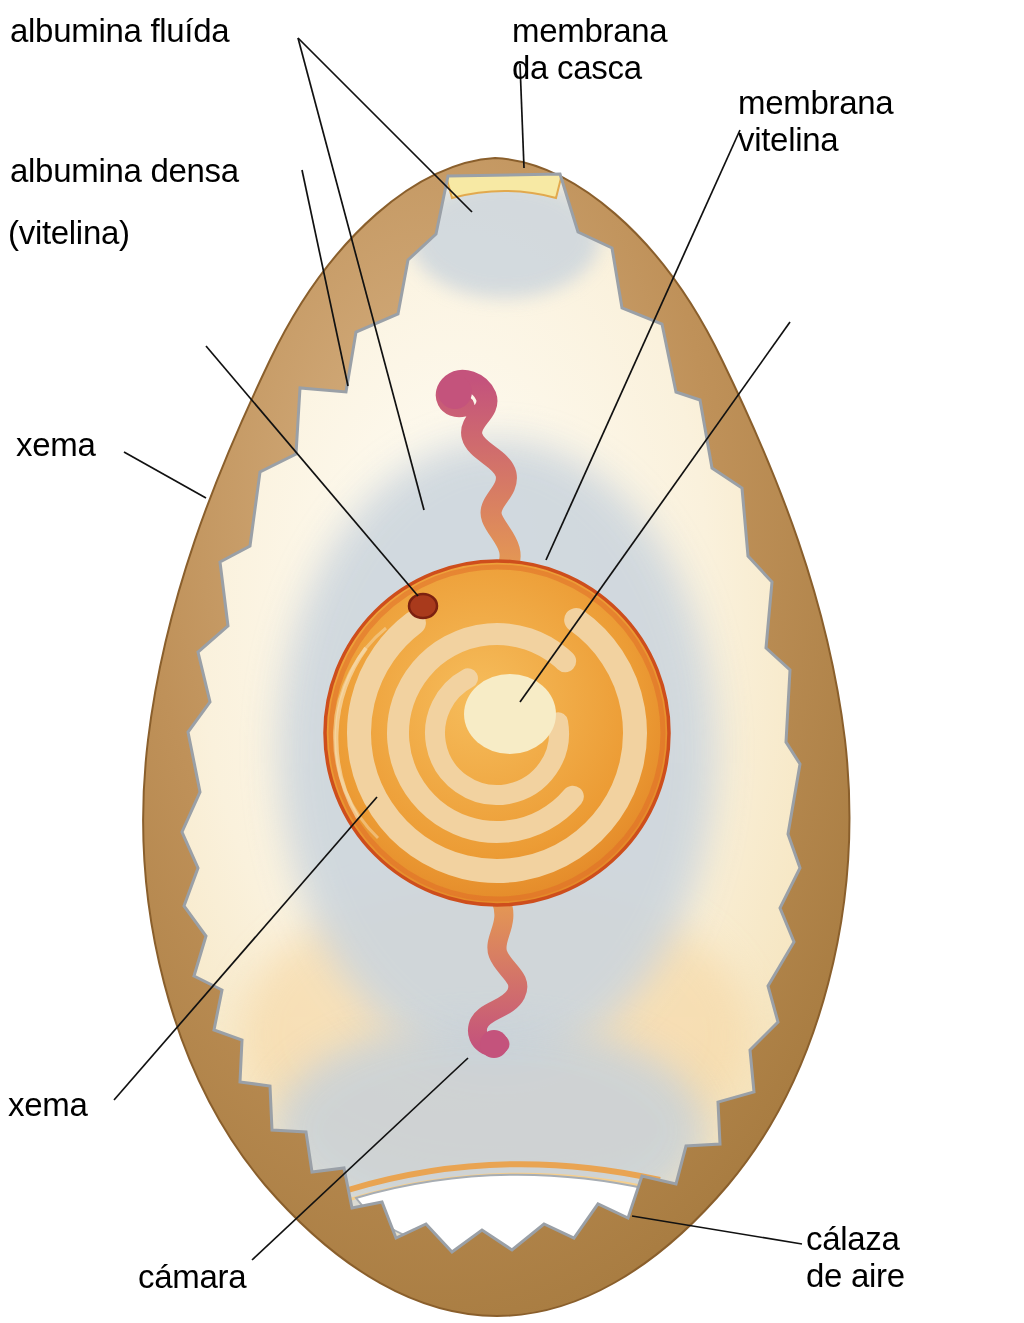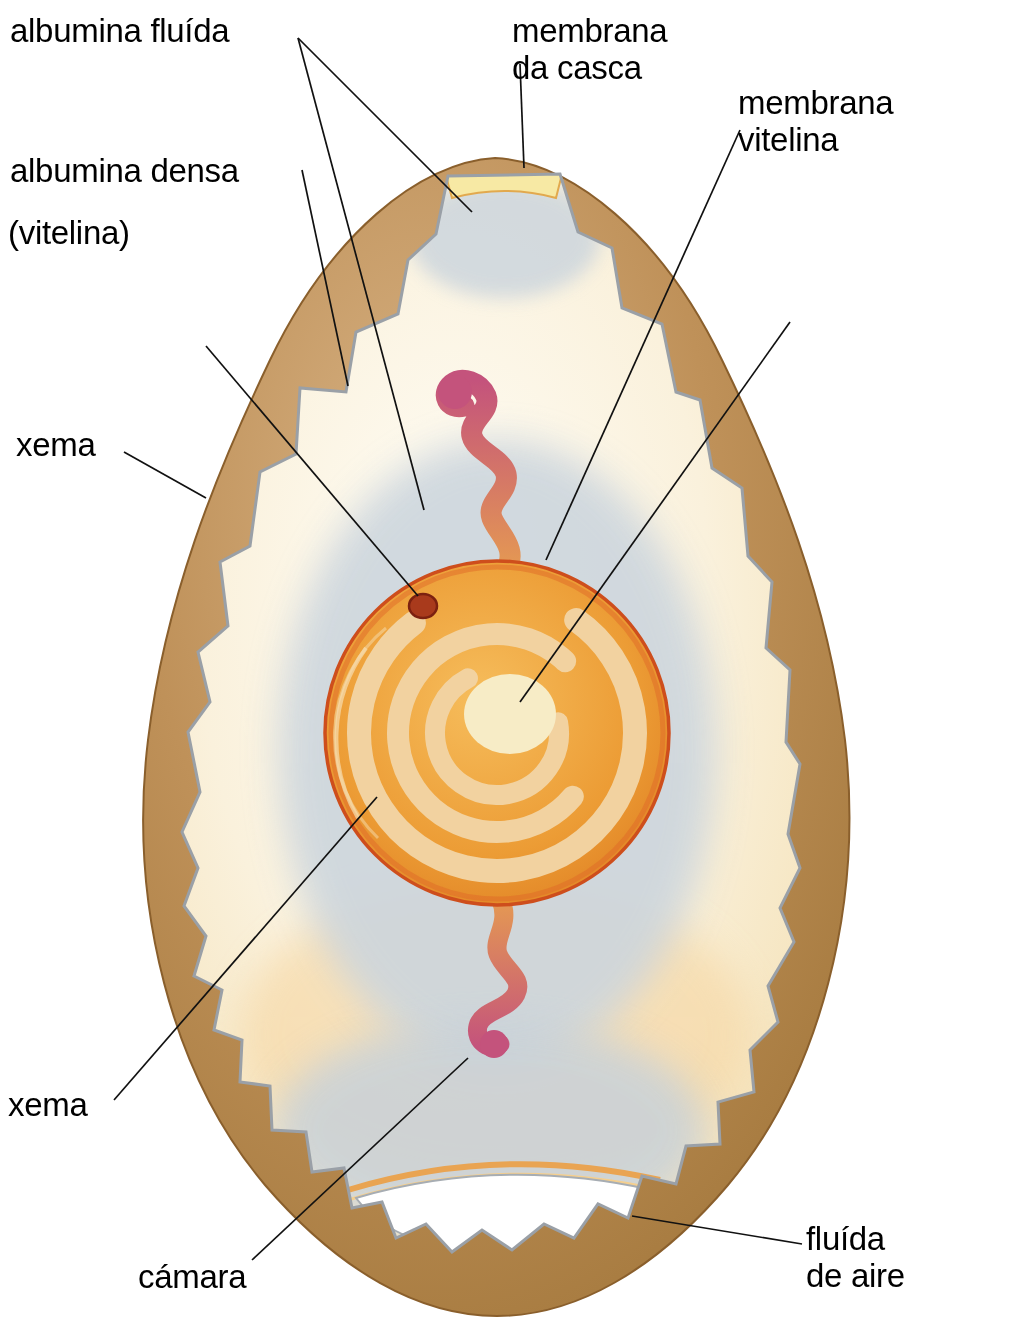--- a/index.html
+++ b/index.html
@@ -169,17 +169,17 @@
 
   <div class="label" style="left:8px;top:1086px">
     <span>xema</span>
   </div>
 
   <div class="label" style="left:138px;top:1258px">
     <span>cámara</span>
   </div>
 
   <div class="label" style="left:806px;top:1220px">
-    <span class="ln">fluída</span>
+    <span class="ln">cálaza</span>
     <span class="ln">de aire</span>
   </div>
 
 </div>
 
 </body></html>

